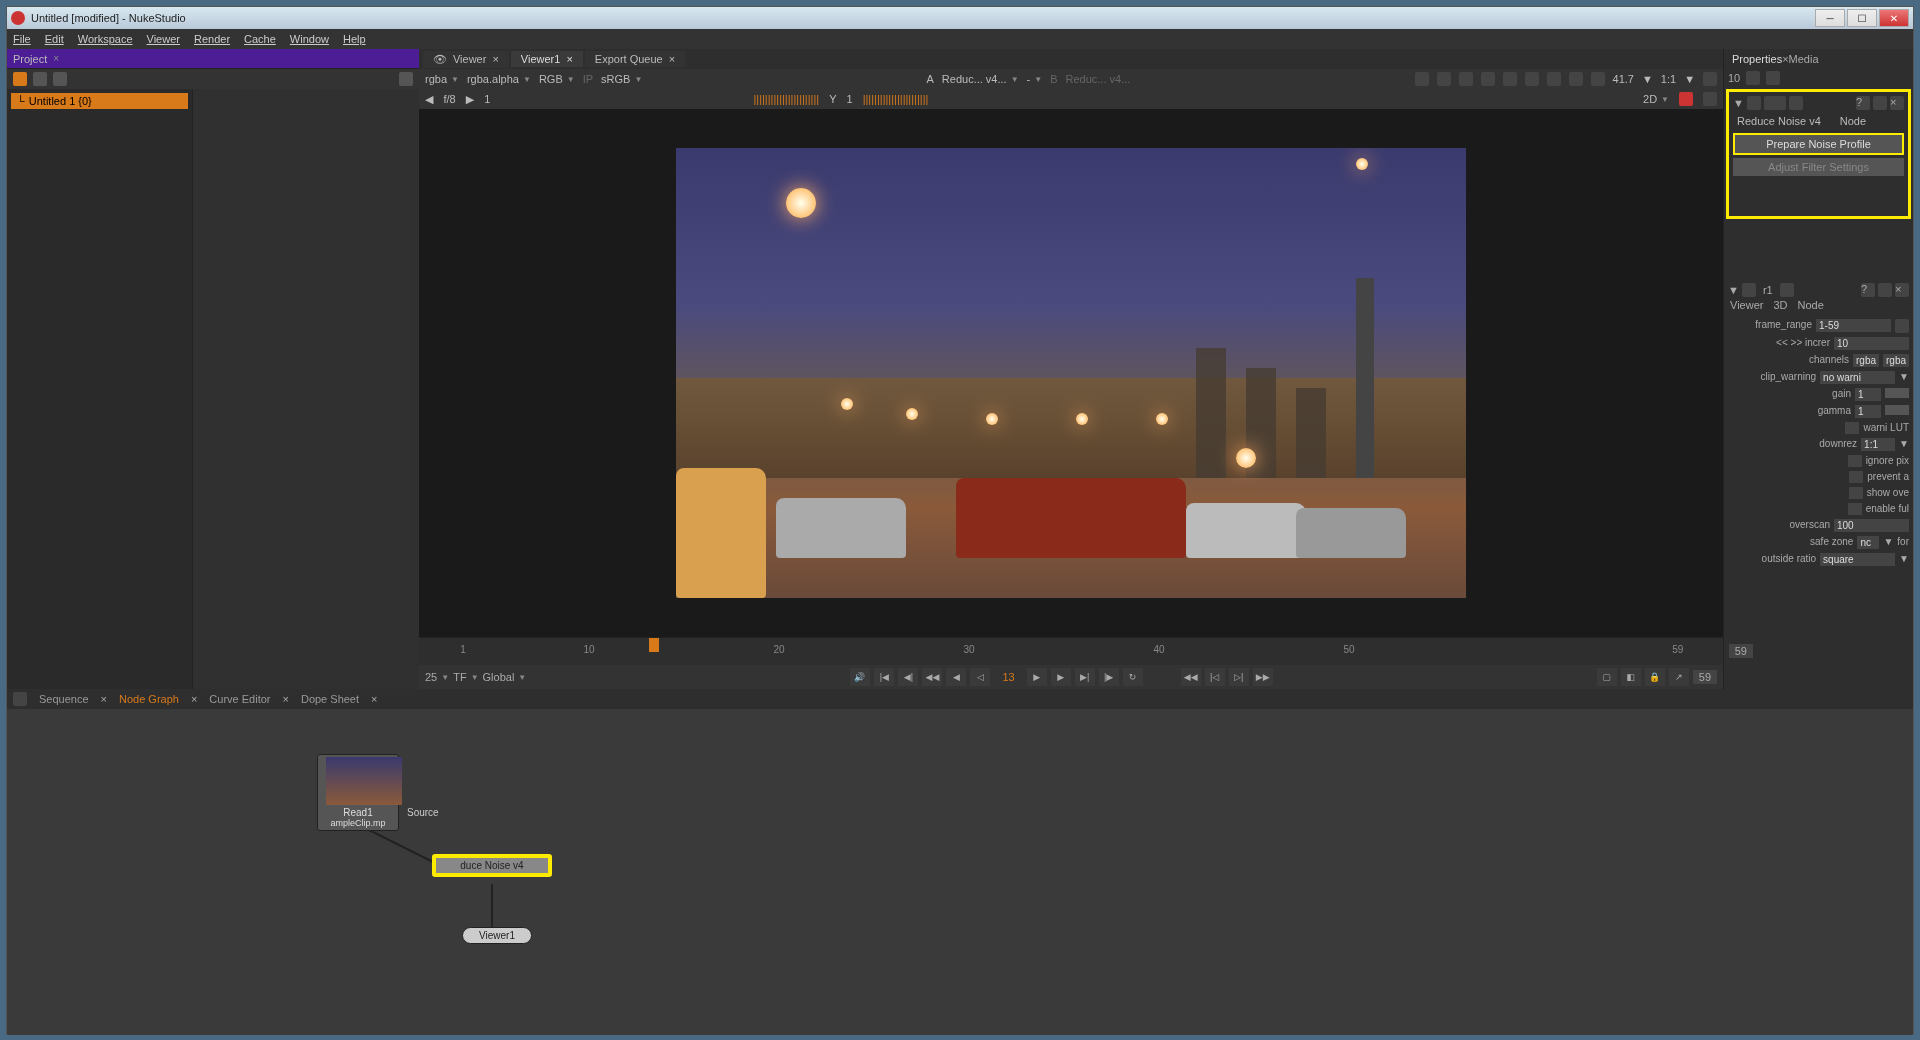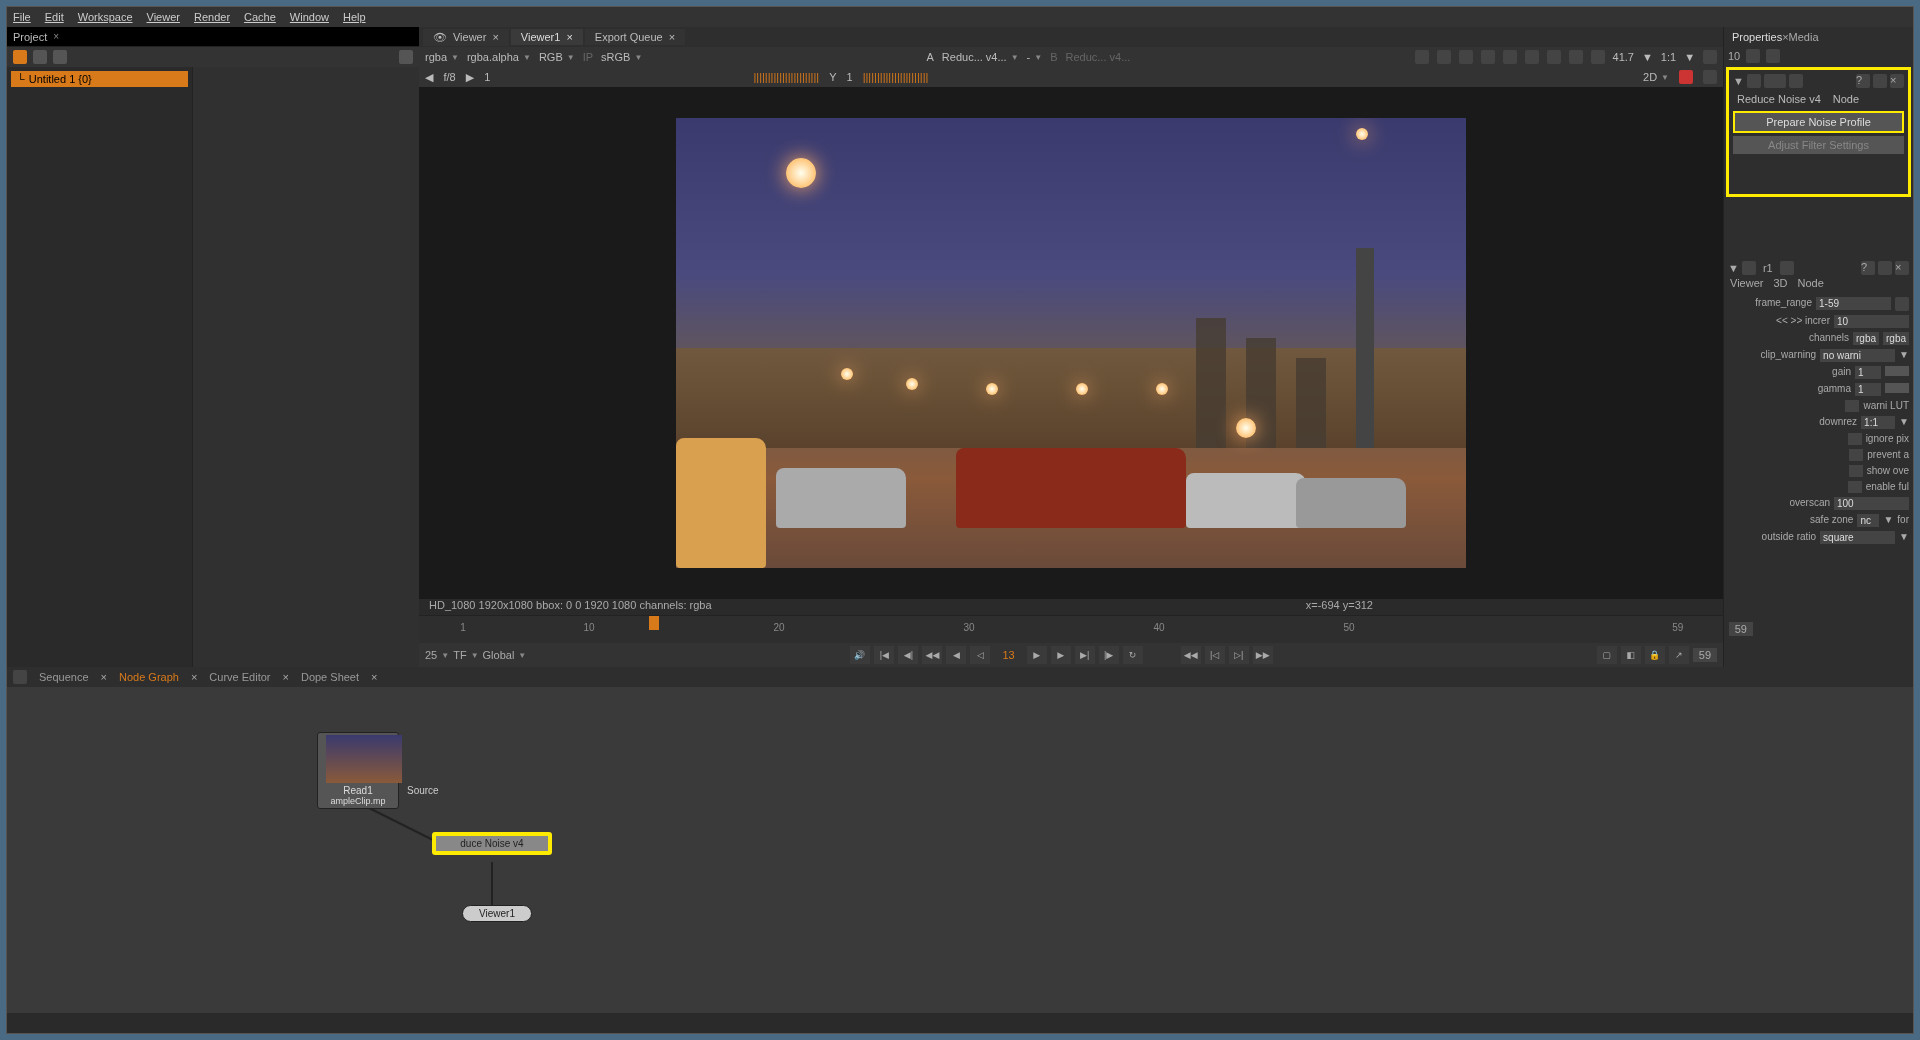--- a/index.html
+++ b/index.html
@@ -7,21 +7,21 @@
 .window { position:absolute; left:6px; top:6px; width:1908px; height:1028px; background:#2a2a2a; border:1px solid #555; }
 .titlebar { height:22px; background:linear-gradient(#d8e8f0,#b8c8d8); display:flex; align-items:center; padding:0 4px; color:#222; font-size:11px; }
 .titlebar .ticon { width:14px; height:14px; background:#c33; border-radius:50%; margin-right:6px; }
 .titlebar .spacer { flex:1; }
 .winbtn { width:30px; height:18px; background:linear-gradient(#eee,#ddd); margin-left:2px; display:flex; align-items:center; justify-content:center; font-size:10px; border:1px solid #aaa; }
 .winbtn.close { background:linear-gradient(#e77,#c33); color:#fff; }
 .menubar { height:20px; background:#333; display:flex; align-items:center; padding:0 6px; gap:14px; font-size:11px; color:#ccc; }
 .menubar span { cursor:default;text-decoration:underline; }
 .content { display:flex; height:640px; }
 .left { width:412px; display:flex; flex-direction:column; }
-.panelhead { height:20px; background:#000000; display:flex; align-items:center; padding:0 6px; font-size:11px; color:#bbb; border-bottom:1px solid #222; gap:4px; }
+.panelhead { height:20px; background:#4c1d95; display:flex; align-items:center; padding:0 6px; font-size:11px; color:#bbb; border-bottom:1px solid #222; gap:4px; }
 .panelhead .x { color:#888; font-size:10px; margin-left:2px; }
 .projtools { height:20px; background:#333; display:flex; align-items:center; padding:0 6px; gap:6px; }
 .pticon { width:14px; height:14px; background:#555; border-radius:2px; }
 .projbody { flex:1; display:flex; }
 .projtree { width:185px; background:#2a2a2a; padding:4px; }
 .treeitem { background:#d97a1a; color:#000; padding:2px 6px; font-size:11px; display:flex; align-items:center; gap:4px; }
 .projview { flex:1; background:#303030; border-left:1px solid #222; }
 .center { flex:1; display:flex; flex-direction:column; background:#2a2a2a; }
 .tabs { height:20px; background:#2e2e2e; display:flex; align-items:center; gap:2px; padding:0 4px; font-size:11px; }
 .tab { padding:2px 10px; background:#333; color:#bbb; display:flex; align-items:center; gap:6px; }
@@ -43,21 +43,21 @@
 .timeline .lbl { position:absolute; bottom:10px; font-size:10px; color:#888; transform:translateX(-50%); }
 .playhead { position:absolute; top:0; width:10px; height:14px; background:#d97a1a; left:230px; }
 .playctrl { height:24px; background:#333; display:flex; align-items:center; padding:0 6px; gap:4px; font-size:11px; color:#aaa; }
 .pbtn { width:20px; height:18px; background:#3a3a3a; display:flex; align-items:center; justify-content:center; font-size:9px; }
 .right { width:190px; background:#2e2e2e; display:flex; flex-direction:column; border-left:1px solid #222; }
 .rtabs { height:20px; display:flex; align-items:center; gap:0; padding:0 8px; font-size:11px; }
 .rtabs .t.active { color:#ddd; }
 .proppanel { border:3px solid #ffeb00; margin:2px; padding:2px; min-height:130px; }
 .prophead { height:18px; display:flex; align-items:center; gap:3px; padding:0 2px; }
 .phicon { width:14px; height:14px; background:#444; border-radius:2px; }
-.propsubtabs { height:18px; display:flex; align-items:center; gap:12px; padding:0 6px; font-size:11px; color:#bbb; }
+.propsubtabs { height:18px; display:flex; align-items:center; gap:19px; padding:0 6px; font-size:11px; color:#bbb; }
 .propbtn { display:block; margin:3px 2px; padding:3px 6px; background:#555; color:#ddd; text-align:center; font-size:11px; }
 .propbtn.hl { border:2px solid #ffeb00; }
 .propbtn.dis { color:#888; }
 .viewer2 { flex:1; display:flex; flex-direction:column; }
 .v2head { height:18px; display:flex; align-items:center; gap:3px; padding:0 4px; }
 .v2tabs { height:18px; display:flex; gap:10px; padding:0 6px; font-size:11px; }
 .v2row { display:flex; align-items:flex-start; padding:2px 4px; font-size:10px; gap:4px; }
 .v2row .lbl { flex:1; text-align:right; color:#aaa; }
 .v2row .val { width:75px; background:#444; padding:1px 3px; color:#ddd; }
 .v2row .chk { width:14px; height:12px; background:#444; }
@@ -71,20 +71,28 @@
 .readnode .thumb { width:76px; height:48px; background:linear-gradient(180deg,#3a3a6e,#8a5a3a); margin-bottom:2px; }
 .rnnode { left:425px; top:145px; width:120px; border:4px solid #ffeb00; background:#888; color:#222; }
 .vnode { left:455px; top:218px; width:70px; background:#ccc; color:#222; border-radius:10px; }
 .srclbl { position:absolute; left:400px; top:98px; font-size:10px; color:#ccc; }
 svg.wires { position:absolute; left:0; top:0; width:100%; height:100%; pointer-events:none; }
 </style>
 </head>
 <body>
 
 <div class="window">
+  <div class="titlebar">
+    <span class="ticon"></span>
+    <span>Untitled [modified] - NukeStudio</span>
+    <span class="spacer"></span>
+    <span class="winbtn">─</span>
+    <span class="winbtn">☐</span>
+    <span class="winbtn close">✕</span>
+  </div>
   <div class="menubar">
     <span>File</span>
     <span>Edit</span>
     <span>Workspace</span>
     <span>Viewer</span>
     <span>Render</span>
     <span>Cache</span>
     <span>Window</span>
     <span>Help</span>
   </div>
@@ -209,26 +217,20 @@
           <div class="light" style="left:400px;top:265px"></div>
           <div class="light" style="left:480px;top:265px"></div>
           <div class="light" style="left:560px;top:300px;width:20px;height:20px"></div>
           <div class="car" style="left:280px;width:230px;background:#8a2a1a"></div>
           <div class="car" style="left:100px;width:130px;height:60px;background:#aaa"></div>
           <div class="car" style="left:510px;width:120px;height:55px;background:#bbb"></div>
           <div class="car" style="left:620px;width:110px;height:50px;background:#999"></div>
           <div class="car" style="left:0;width:90px;height:130px;background:#d9a050;bottom:0"></div>
 
         </div>
-      </div>
-      <div class="infobar">
-        <span>HD_1080 1920x1080   bbox: 0 0 1920 1080 channels: rgba</span>
-        <span class="spacer"></span>
-        <span>x=-694 y=312</span>
-        <span style="width:340px"></span>
       </div>
       <div class="timeline">
         <span class="lbl" style="left:44px">1</span>
         <span class="lbl" style="left:170px">10</span>
         <span class="lbl" style="left:360px">20</span>
         <span class="lbl" style="left:550px">30</span>
         <span class="lbl" style="left:740px">40</span>
         <span class="lbl" style="left:930px">50</span>
         <span class="lbl" style="right:34px;left:auto">59</span>
         <div class="playhead"></div>

